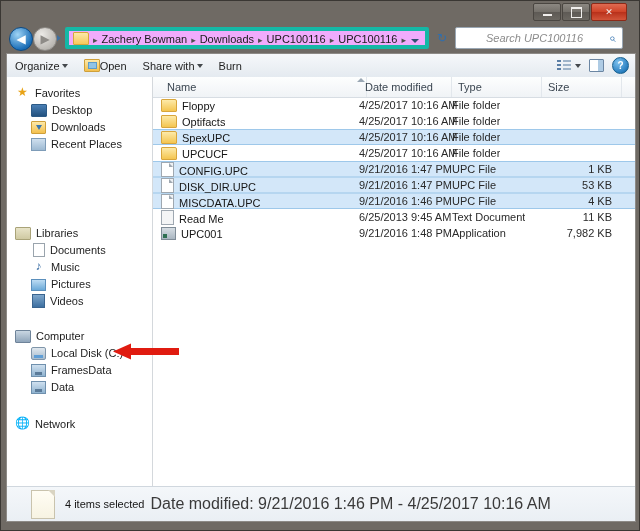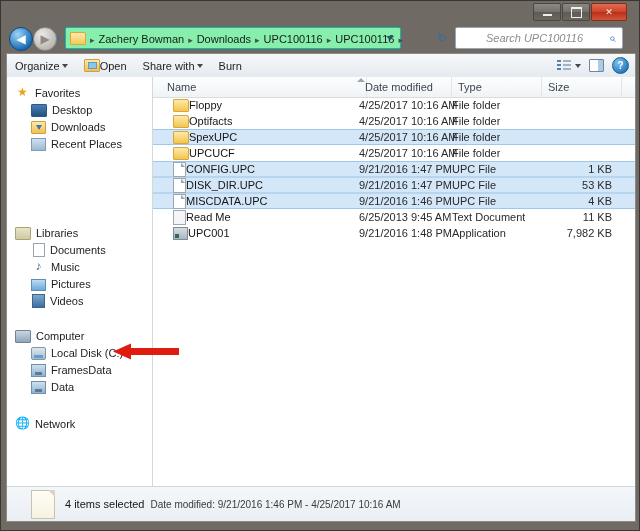--- a/index.html
+++ b/index.html
@@ -37,22 +37,22 @@
            background:radial-gradient(circle at 35% 30%,#eceae7,#bcb9b4 70%,#9b9894);
            border:1px solid #8d8a86;}
   .arrowglyph{position:absolute;left:50%;top:50%;transform:translate(-50%,-50%);
               font-size:12px;line-height:1;font-weight:bold;}
   #backbtn .arrowglyph{color:#fff;}
   #fwdbtn .arrowglyph{color:#8e8b87;}
   #histdrop{position:absolute;left:56px;top:12px;width:0;height:0;
             border-left:4px solid #3f6fa0;border-top:3px solid transparent;
             border-bottom:3px solid transparent;}
 
-  #crumbbar{position:absolute;left:64px;top:4px;width:336px;height:22px;
-            background:#86efac;border:1px solid #14b8a6;border-radius:2px;
+  #crumbbar{position:absolute;left:64px;top:4px;width:364px;height:22px;
+            background:#f0abfc;border:4px solid #14b8a6;border-radius:2px;
             display:flex;align-items:center;box-sizing:border-box;}
   #crumbbar .folder-ic{width:14px;height:11px;margin-left:4px;margin-right:2px;
             background:linear-gradient(to bottom,#fde9a9,#f6c95c);
             border:1px solid #d9a73c;border-radius:1px 2px 1px 1px;flex:none;}
   .crumb{font-size:11px;color:#1a1a1a;padding:0 2px;white-space:nowrap;cursor:default;}
   .csep{font-size:9px;color:#4d4d4d;padding:0 2px;}
   #crumb-drop{position:absolute;right:6px;top:8px;width:0;height:0;
             border-left:4px solid #2f4f73;border-right:4px solid transparent;
             border-top:4px solid #2f4f73;border-left-color:transparent;
             border-right-color:transparent;}
@@ -148,21 +148,21 @@
   #sortind{position:absolute;left:204px;top:1px;width:0;height:0;
        border-left:4px solid transparent;border-right:4px solid transparent;
        border-bottom:4px solid #9aa7b4;}
   #rows{position:absolute;left:0;top:20px;right:0;bottom:0;overflow:hidden;}
   .row{position:relative;height:16px;display:flex;align-items:center;
        font-size:11px;color:#151515;cursor:default;box-sizing:border-box;}
   .row.sel{background:#d3e7f9;border-top:1px solid #b6d6f0;border-bottom:1px solid #b6d6f0;}
   .row.selgroup-top{border-top:1px solid #9ec8ea;}
   .row.selgroup-bot{border-bottom:1px solid #9ec8ea;}
   .cell{position:absolute;white-space:nowrap;overflow:hidden;}
-  .c-name{left:12px;display:flex;align-items:center;padding-left:8px;}
+  .c-name{left:0;display:flex;align-items:flex-end;gap:5px;padding-left:8px;}
   .c-date{left:206px;color:#2a2a2a;}
   .c-type{left:299px;color:#2a2a2a;}
   .c-size{left:389px;width:70px;text-align:right;color:#2a2a2a;}
   .f-folder{width:14px;height:11px;flex:none;border-radius:1px 2px 1px 1px;
        background:linear-gradient(to bottom,#fdeaa8,#f4c550);border:1px solid #d8a63c;}
   .f-file{width:11px;height:13px;flex:none;background:#fff;border:1px solid #9fa8b1;
        position:relative;}
   .f-file:after{content:"";position:absolute;right:0;top:0;
        border-top:4px solid #eef1f4;border-left:4px solid #9fa8b1;}
   .f-txt{width:11px;height:13px;flex:none;background:#f4f5f6;border:1px solid #9fa8b1;}
@@ -175,21 +175,21 @@
   #statusbar{position:absolute;left:0;right:0;bottom:0;height:34px;
        background:linear-gradient(to bottom,#f4f7fa,#eaeff4);
        border-top:1px solid #d0d7de;display:flex;align-items:center;}
   #statusicon{width:22px;height:27px;margin-left:24px;margin-right:10px;
        background:linear-gradient(to bottom,#fffdf4,#f7f3e2);
        border:1px solid #c9c3ad;position:relative;flex:none;}
   #statusicon:after{content:"";position:absolute;right:-1px;top:-1px;
        border-top:7px solid #6f6a64;border-left:7px solid transparent;
        border-top-color:#d9d4c2;}
   #stat-main{font-size:11px;color:#151515;}
-  #stat-sub{font-size:10px;color:#3a3a3a;margin-left:6px;}
+  #stat-sub{font-size:16px;color:#3a3a3a;margin-left:6px;}
 
   
   #redarrow{position:absolute;left:112px;top:342px;width:66px;height:17px;z-index:50;}
 </style>
 </head>
 <body>
 
 <div id="window">
   <div id="frame-inner"></div>
 

